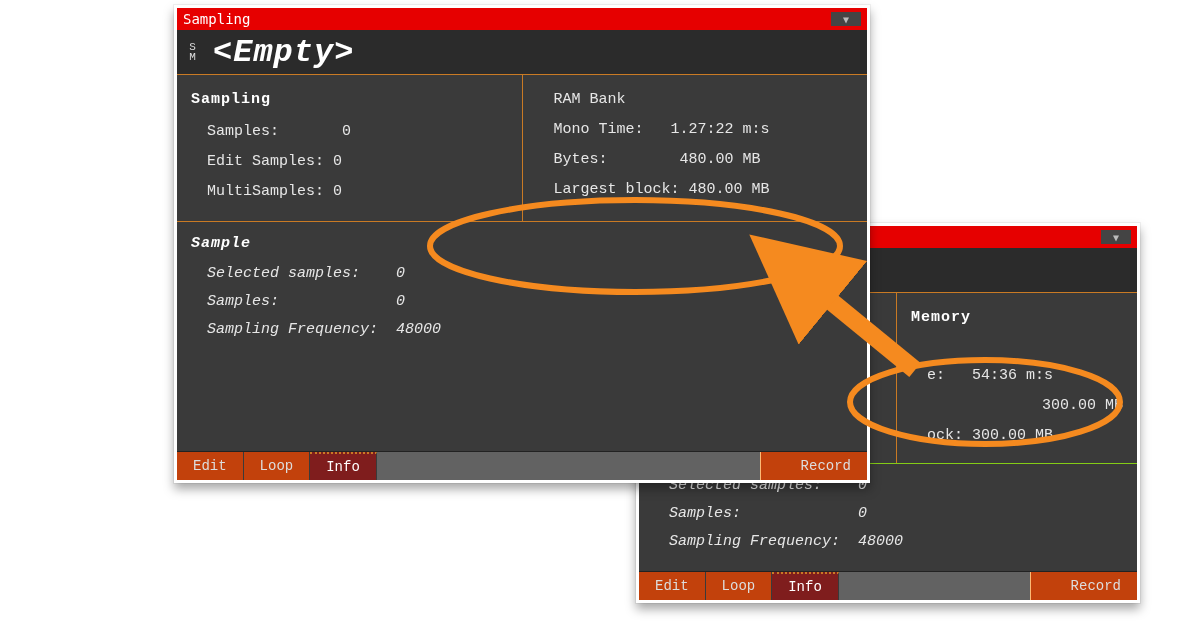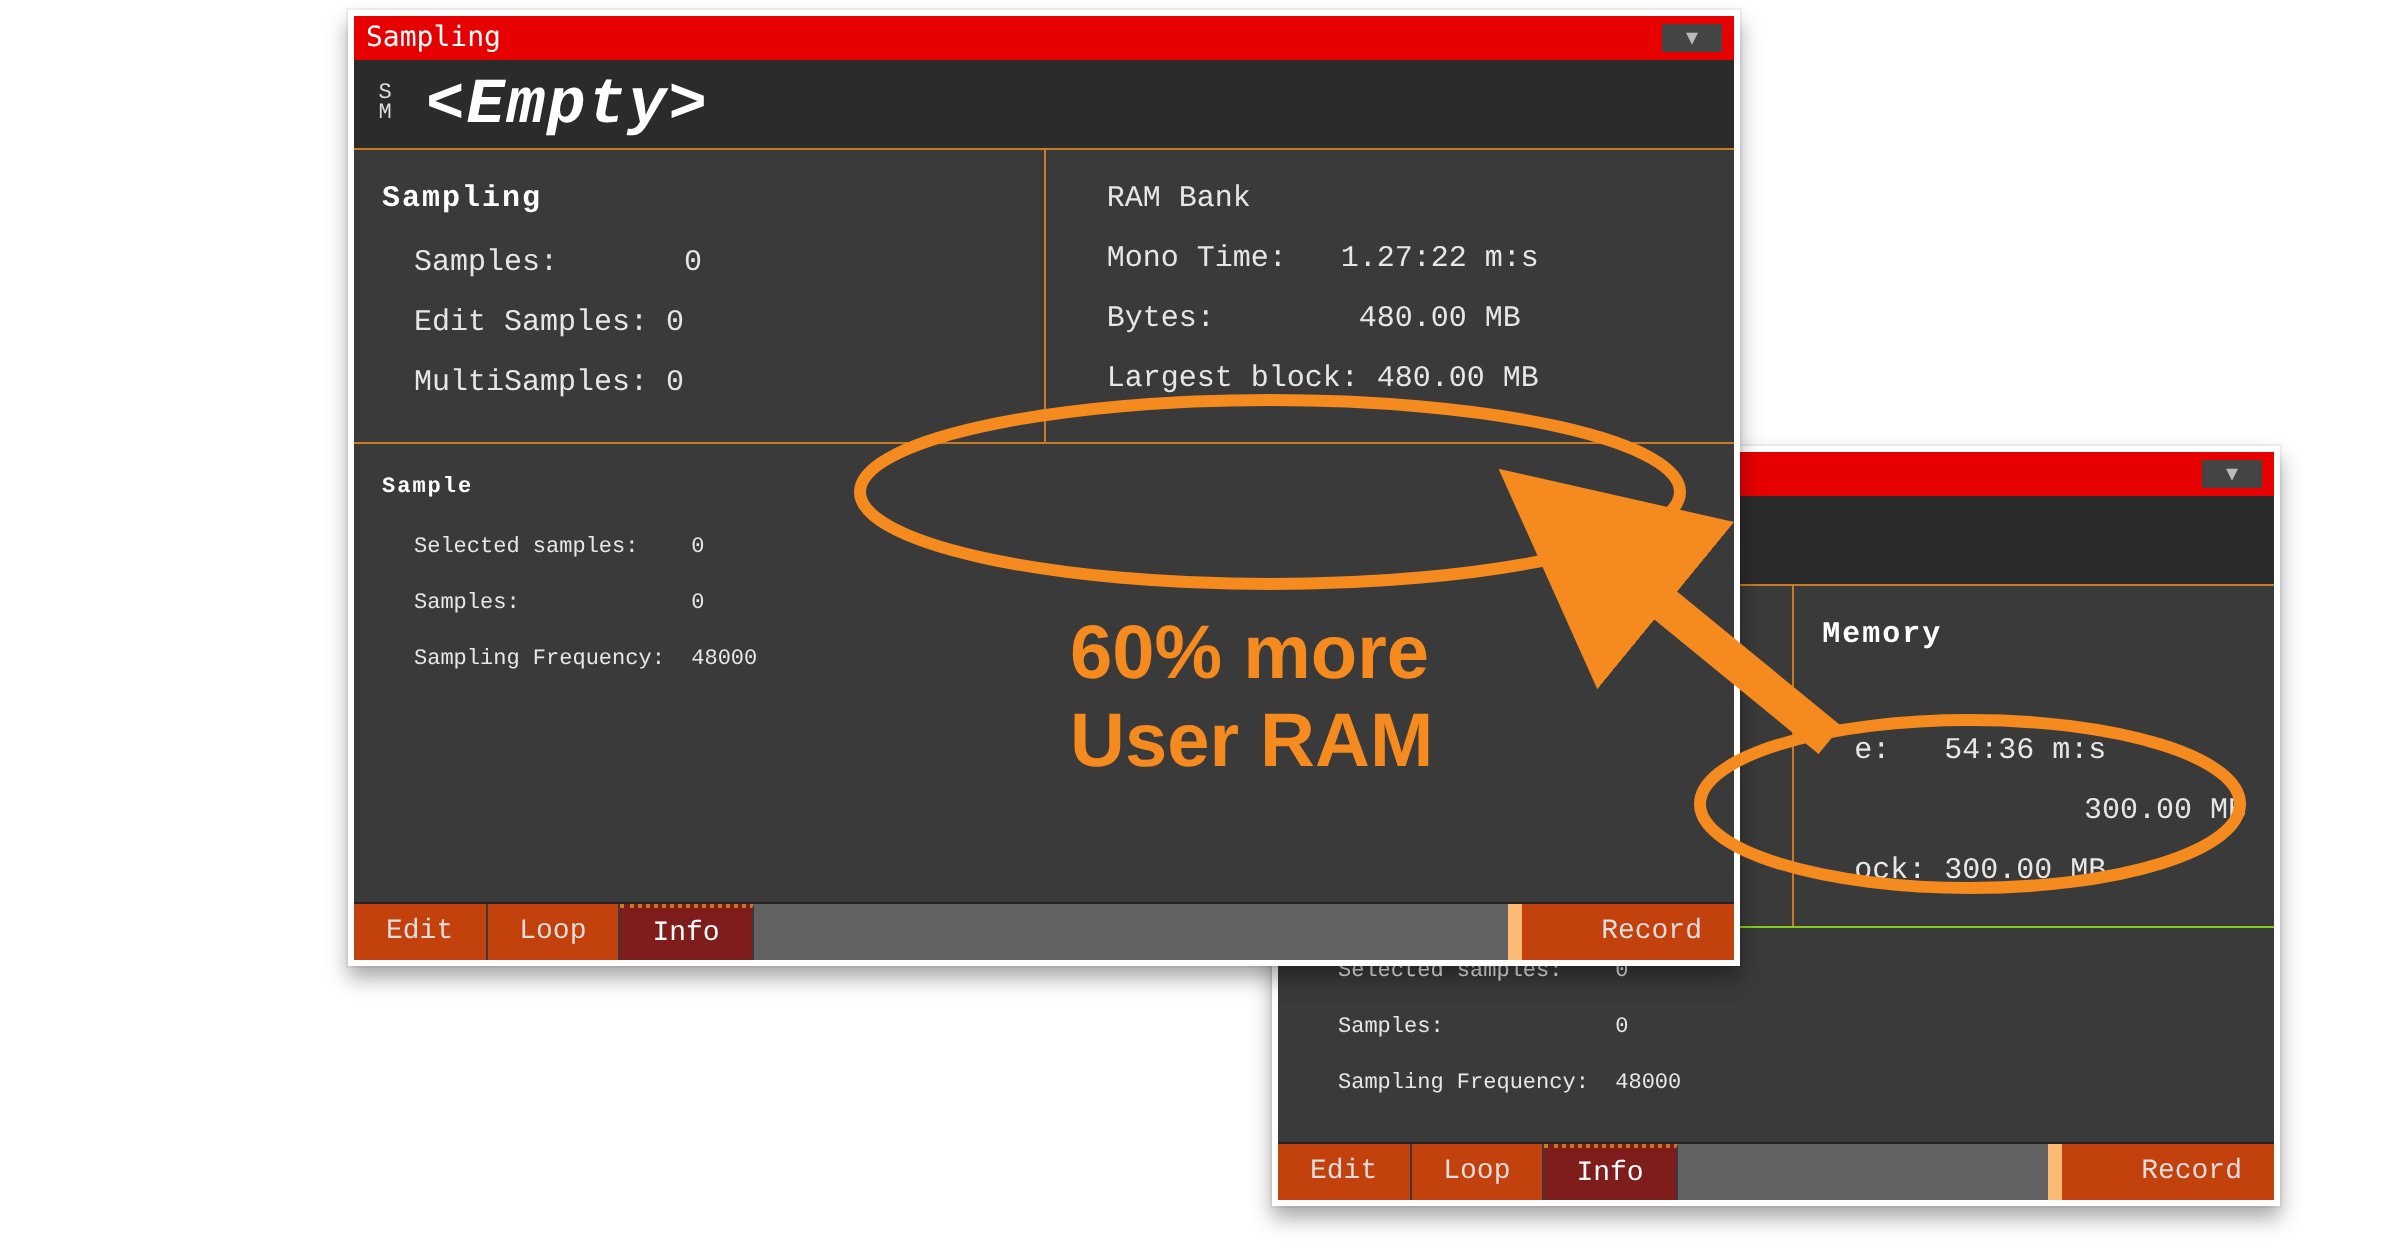--- a/index.html
+++ b/index.html
@@ -86,21 +86,21 @@
     color: #fff;
     font-weight: bold;
     letter-spacing: 1px;
     margin-bottom: 2px;
   }
   .kv { display: flex; }
   .kv .k { white-space: pre; text-align: right; }
   .kv .v { white-space: pre; }
   .indent { padding-left: 16px; }
 
-  .row-bottom { padding: 8px 14px 6px 14px; color: #e6e6e6; font-size: 11px; line-height: 28px; }
+  .row-bottom { padding: 8px 14px 6px 14px; color: #e6e6e6; font-size: 15px; line-height: 28px; font-style: italic; }
 
   .tabbar {
     display: flex;
     align-items: stretch;
     height: 28px;
     background: #5c5c5c;
     color: #ddd;
     font-size: 14px;
     border-top: 1px solid #222;
   }
@@ -111,21 +111,21 @@
     border-right: 1px solid #3a3a3a;
     background: #c2410c;
   }
   .tab.active {
     background: #7f1d1d;
     color: #fff;
     border-top: 2px dotted #c97a24;
     box-sizing: border-box;
   }
   .tab-spacer { flex: 1; background: #626262; }
-  .tab.record { border-left: 7px solid #fdba74; border-right: none; padding-left: 40px; }
+  .tab.record { border-left: 1px solid #fdba74; border-right: none; padding-left: 40px; }
 
   
   .overlay {
     position: absolute;
     left: 0; top: 0;
     width: 1200px; height: 630px;
     z-index: 5;
     pointer-events: none;
   }
   .annot-text {
@@ -280,17 +280,13 @@
     <ellipse cx="985" cy="402" rx="135" ry="42" fill="none" stroke="#f58a1f" stroke-width="6"></ellipse>
 
     <defs>
       <marker id="arrowhead" markerWidth="8" markerHeight="8" refX="2" refY="3" orient="auto">
         <polygon points="0 0, 6 3, 0 6" fill="#f58a1f"></polygon>
       </marker>
     </defs>
     <line x1="915" y1="370" x2="805" y2="280" stroke="#f58a1f" stroke-width="18" marker-end="url(#arrowhead)"></line>
   </svg>
 
-  <div class="annot-text">
-    <div>60% more</div>
-    <div>User RAM</div>
-  </div>
 </div>
 
 </body></html>

